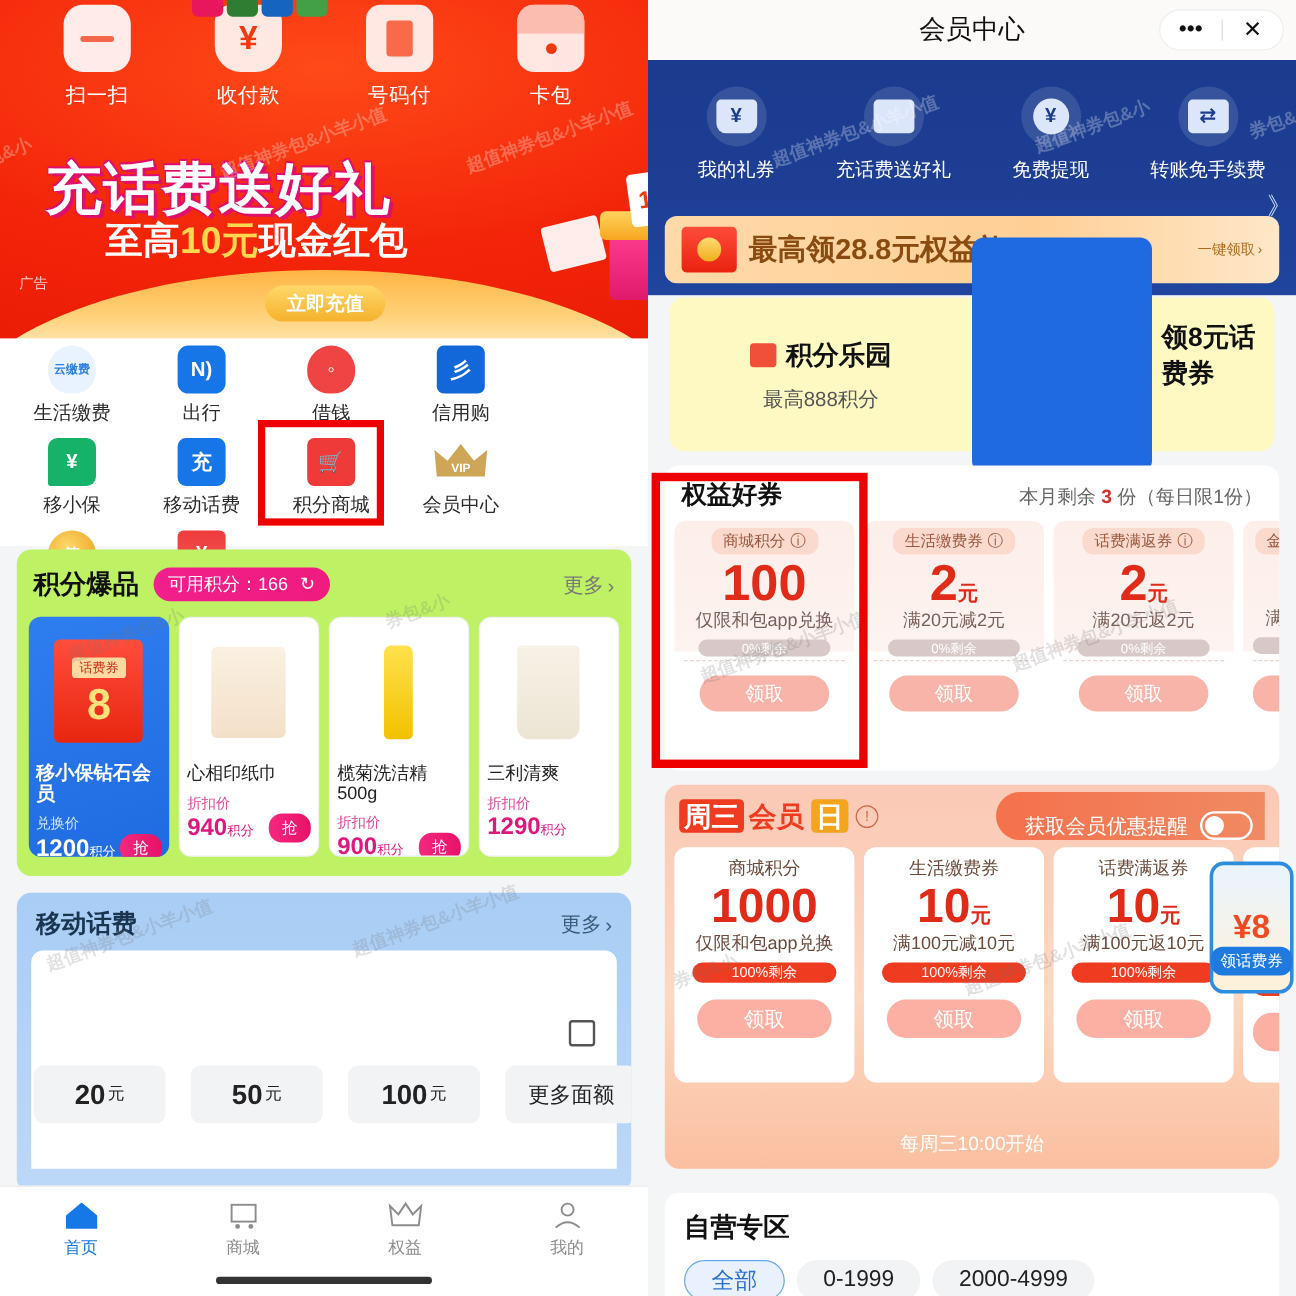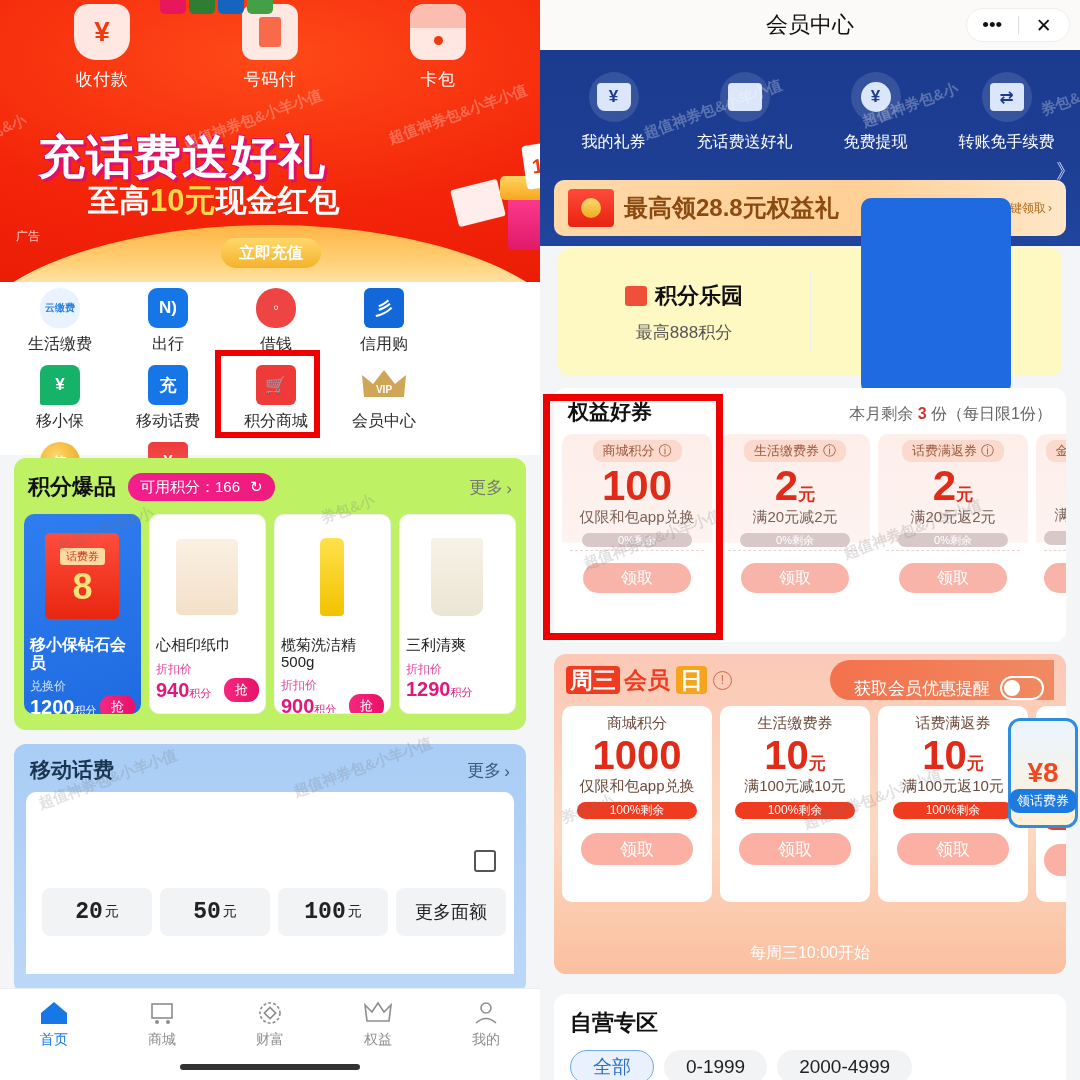--- a/index.html
+++ b/index.html
@@ -156,21 +156,21 @@
   .towel { width:52px;height:78px;background:linear-gradient(180deg,#f7f2e6,#ece5d4); border-radius:4px 4px 10px 10px;}
 
   .l-fee {
     position:absolute; left:14px; top:744px; width:512px; height:250px;
     background:linear-gradient(180deg,#a9cdf5,#bcd8f8); border-radius:12px; z-index:6; overflow:hidden;
   }
   .l-fee-hd { display:flex; align-items:center; padding:12px 16px 8px; }
   .l-fee-title { font-size:21px; font-weight:bold; color:#1a3550; }
   .l-fee-inner { margin:0 12px; background:#fff; border-radius:10px 10px 0 0; height:182px; position:relative; padding:12px;}
   .edit-ic { position:absolute; right:18px; top:58px; width:22px;height:22px;border:2px solid #555; border-radius:3px;}
-  .amts { position:absolute; left:16px; bottom:38px; display:flex; gap:8px;font-family:Liberation Mono, monospace; }
+  .amts { position:absolute; left:2px; bottom:38px; display:flex; gap:21px; }
   .amt { width:110px;height:48px;background:#f2f3f5;border-radius:8px;
     display:flex;align-items:center;justify-content:center;font-size:23px;font-weight:bold;color:#222;}
   .amt small{ font-size:14px;font-weight:normal;margin-left:2px;}
   .amt.txt { font-size:18px; font-weight:normal; }
 
   .l-tabbar {
     position:absolute; left:0; bottom:0; width:540px; height:92px; background:#fff;
     border-top:1px solid #ececec; z-index:8; display:flex; padding-top:8px;
   }
   .tab { flex:1; text-align:center; }
@@ -325,20 +325,24 @@
 
       <div class="topbadges">
         <i class="tb1"></i>
         <i class="tb2"></i>
         <i class="tb3"></i>
         <i class="tb4"></i>
       </div>
 
       <div class="qrow">
         <div class="qitem">
+          <div class="qico sq"></div>
+          <div class="qlabel">扫一扫</div>
+        </div>
+        <div class="qitem">
           <div class="qico shield">¥</div>
           <div class="qlabel">收付款</div>
         </div>
         <div class="qitem">
           <div class="qico phone"></div>
           <div class="qlabel">号码付</div>
         </div>
         <div class="qitem">
           <div class="qico card"></div>
           <div class="qlabel">卡包</div>
@@ -513,29 +517,20 @@
       </div>
       <div class="tab">
         <div class="tab-ic">
           <svg width="30" height="26" viewBox="0 0 30 26">
               <rect x="5" y="4" width="20" height="14" fill="none" stroke="#8d8d8d" stroke-width="1.6"></rect>
               <circle cx="10" cy="22" r="2" fill="#8d8d8d"></circle>
               <circle cx="21" cy="22" r="2" fill="#8d8d8d"></circle>
             </svg>
         </div>
         <div class="tab-lb">商城</div>
-      </div>
-      <div class="tab">
-        <div class="tab-ic">
-          <svg width="30" height="26" viewBox="0 0 30 26">
-              <circle cx="15" cy="13" r="10" fill="none" stroke="#8d8d8d" stroke-width="1.6" stroke-dasharray="3 2"></circle>
-              <rect x="11" y="9" width="8" height="8" transform="rotate(45 15 13)" fill="none" stroke="#8d8d8d" stroke-width="1.6"></rect>
-            </svg>
-        </div>
-        <div class="tab-lb">财富</div>
       </div>
       <div class="tab">
         <div class="tab-ic">
           <svg width="30" height="26" viewBox="0 0 30 26">
               <path d="M4 21 L2 5 L9 12 L15 3 L21 12 L28 5 L26 21 Z" fill="none" stroke="#8d8d8d" stroke-width="1.6"></path>
             </svg>
         </div>
         <div class="tab-lb">权益</div>
       </div>
       <div class="tab">
@@ -613,20 +608,21 @@
       <div class="tc">
         <div class="tc-hd">
           <span class="tc-ic gift"></span>
           <span>积分乐园</span>
         </div>
         <div class="tc-sub">最高888积分</div>
       </div>
       <div class="tc">
         <div class="tc-hd">
           <span class="tc-ic cpn"></span>
+          <span>领8元话费券</span>
         </div>
         <div class="tc-sub">更有百万交通保障</div>
       </div>
     </div>
 
     <div class="r-coupons">
       <div class="rc-hd">
         <div class="rc-title">权益好券</div>
         <div class="rc-note">
           <span>本月剩余</span>

